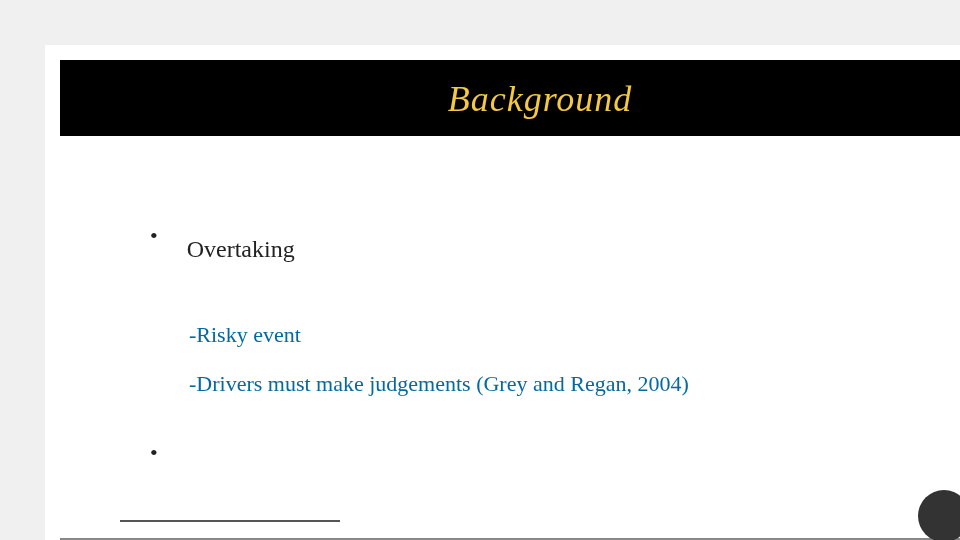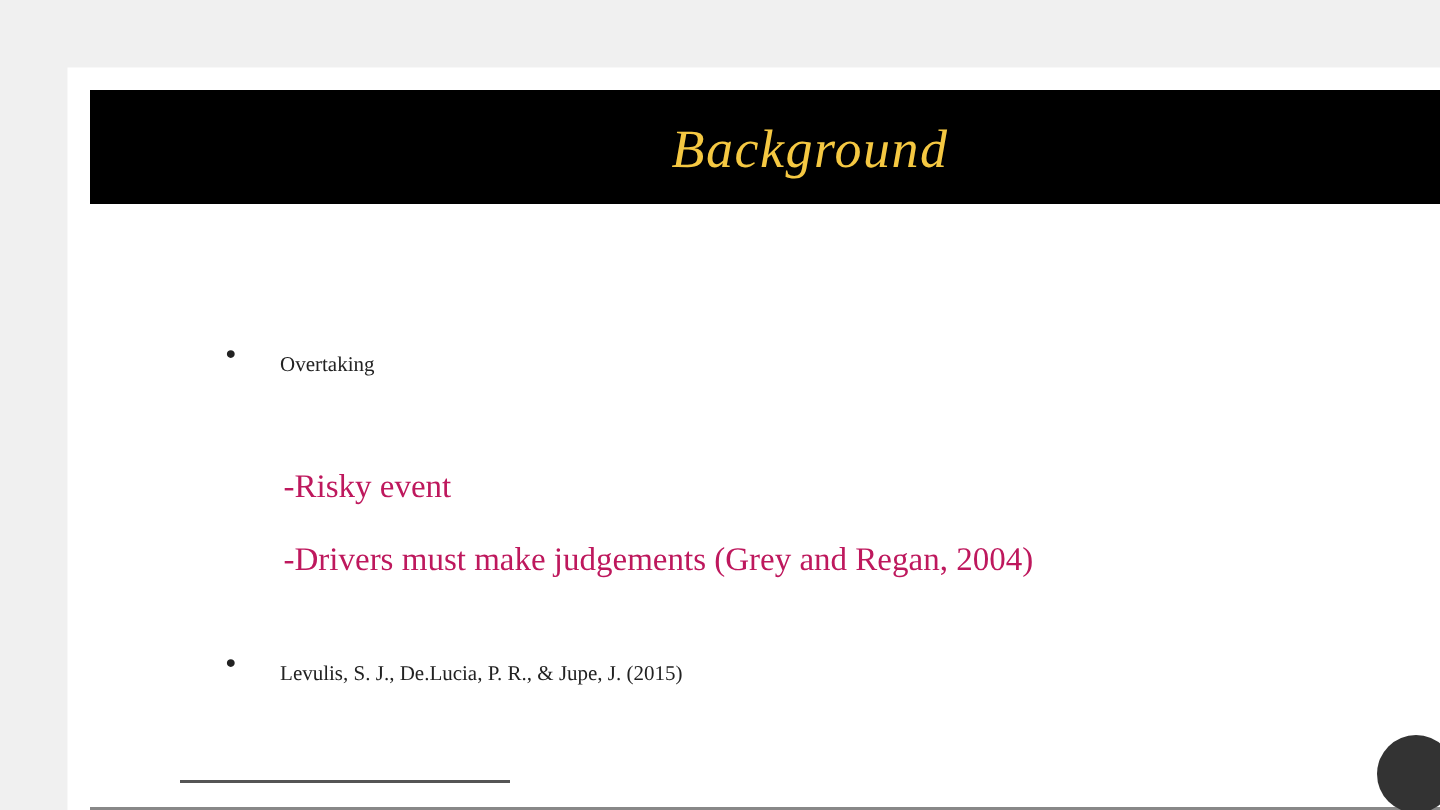--- a/index.html
+++ b/index.html
@@ -57,33 +57,33 @@
       margin-bottom: 6px;
     }
 
     .bullet-dot {
       margin-right: 14px;
       margin-top: 2px;
       font-size: 22px;
     }
 
     .bullet-text {
-      font-size: 14px;
+      font-size: 24px;
     }
 
     .sub-items {
       margin-left: 54px;
       display: flex;
       flex-direction: column;
       gap: 4px;
     }
 
     .sub-item {
       font-size: 22px;
-      color: #be185d;
+      color: #0369a1;
       margin-bottom: 4px;
     }
 
     .second-bullet {
       margin-top: 14px;
     }
 
     .bottom-bar {
       height: 32px;
       background: #888888;
@@ -128,21 +128,20 @@
       <span class="bullet-text">Overtaking</span>
     </div>
 
     <div class="sub-items">
       <div class="sub-item">-Risky event</div>
       <div class="sub-item">-Drivers must make judgements (Grey and Regan, 2004)</div>
     </div>
 
     <div class="bullet-item second-bullet">
       <span class="bullet-dot">•</span>
-      <span class="bullet-text">Levulis, S. J., De.Lucia, P. R., &amp; Jupe, J. (2015)</span>
     </div>
 
   </div>
 
   <div class="bottom-line"></div>
   <div class="bottom-bar"></div>
   <div class="dark-circle"></div>
 
 </div>
 

